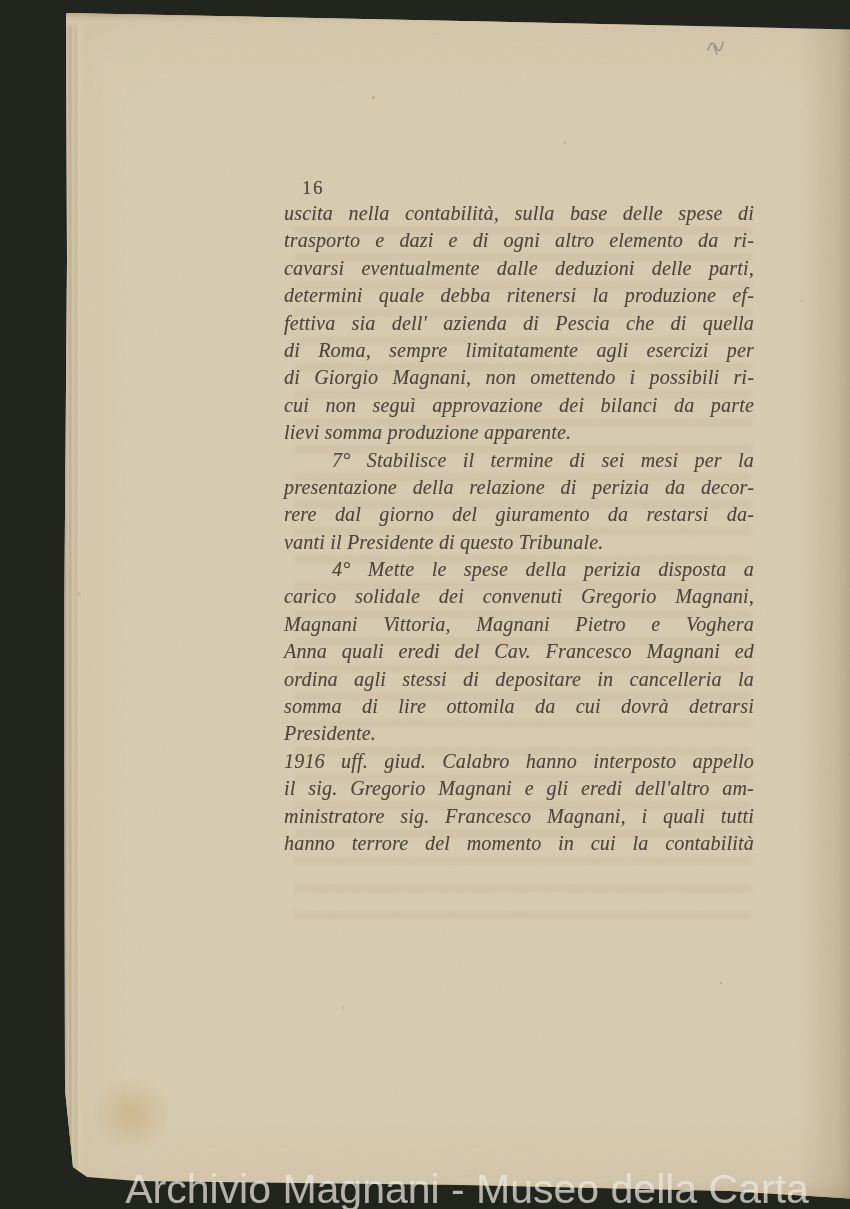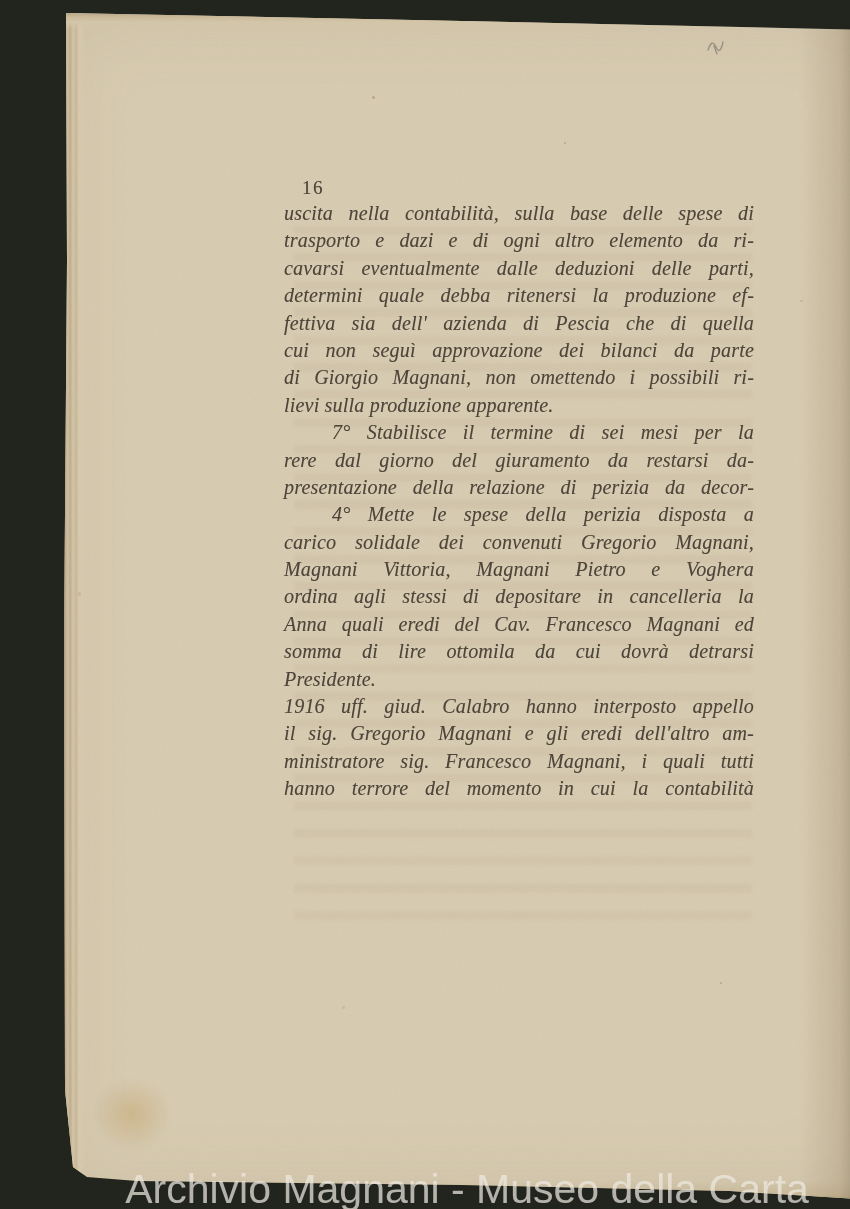--- a/index.html
+++ b/index.html
@@ -122,31 +122,33 @@
     </svg>
 
     <div class="page-number">16</div>
 
     <div class="text-block">
         <div class="line">uscita nella contabilità, sulla base delle spese di</div>
         <div class="line">trasporto e dazi e di ogni altro elemento da ri-</div>
         <div class="line">cavarsi eventualmente dalle deduzioni delle parti,</div>
         <div class="line">determini quale debba ritenersi la produzione ef-</div>
         <div class="line">fettiva sia dell' azienda di Pescia che di quella</div>
+        <div class="line">di Roma, sempre limitatamente agli esercizi per</div>
+        <div class="line">di Giorgio Magnani, non omettendo i possibili ri-</div>
         <div class="line">cui non seguì approvazione dei bilanci da parte</div>
-        <div class="line">di Giorgio Magnani, non omettendo i possibili ri-</div>
-        <div class="line pend">lievi sulla produzione apparente.</div>
+        <div class="line pend">lievi somma produzione apparente.</div>
         <div class="line indent">7° Stabilisce il termine di sei mesi per la</div>
+        <div class="line">presentazione della relazione di perizia da decor-</div>
         <div class="line">rere dal giorno del giuramento da restarsi da-</div>
-        <div class="line">presentazione della relazione di perizia da decor-</div>
+        <div class="line pend">vanti il Presidente di questo Tribunale.</div>
         <div class="line indent">4° Mette le spese della perizia disposta a</div>
         <div class="line">carico solidale dei convenuti Gregorio Magnani,</div>
         <div class="line">Magnani Vittoria, Magnani Pietro e Voghera</div>
+        <div class="line">Anna quali eredi del Cav. Francesco Magnani ed</div>
         <div class="line">ordina agli stessi di depositare in cancelleria la</div>
-        <div class="line">Anna quali eredi del Cav. Francesco Magnani ed</div>
         <div class="line">somma di lire ottomila da cui dovrà detrarsi</div>
         <div class="line pend">Presidente.</div>
         <div class="line">1916 uff. giud. Calabro hanno interposto appello</div>
         <div class="line">il sig. Gregorio Magnani e gli eredi dell'altro am-</div>
         <div class="line">ministratore sig. Francesco Magnani, i quali tutti</div>
         <div class="line">hanno terrore del momento in cui la contabilità</div>
       </div>
 
     <div class="gutter-shadow"></div>
   </div>

